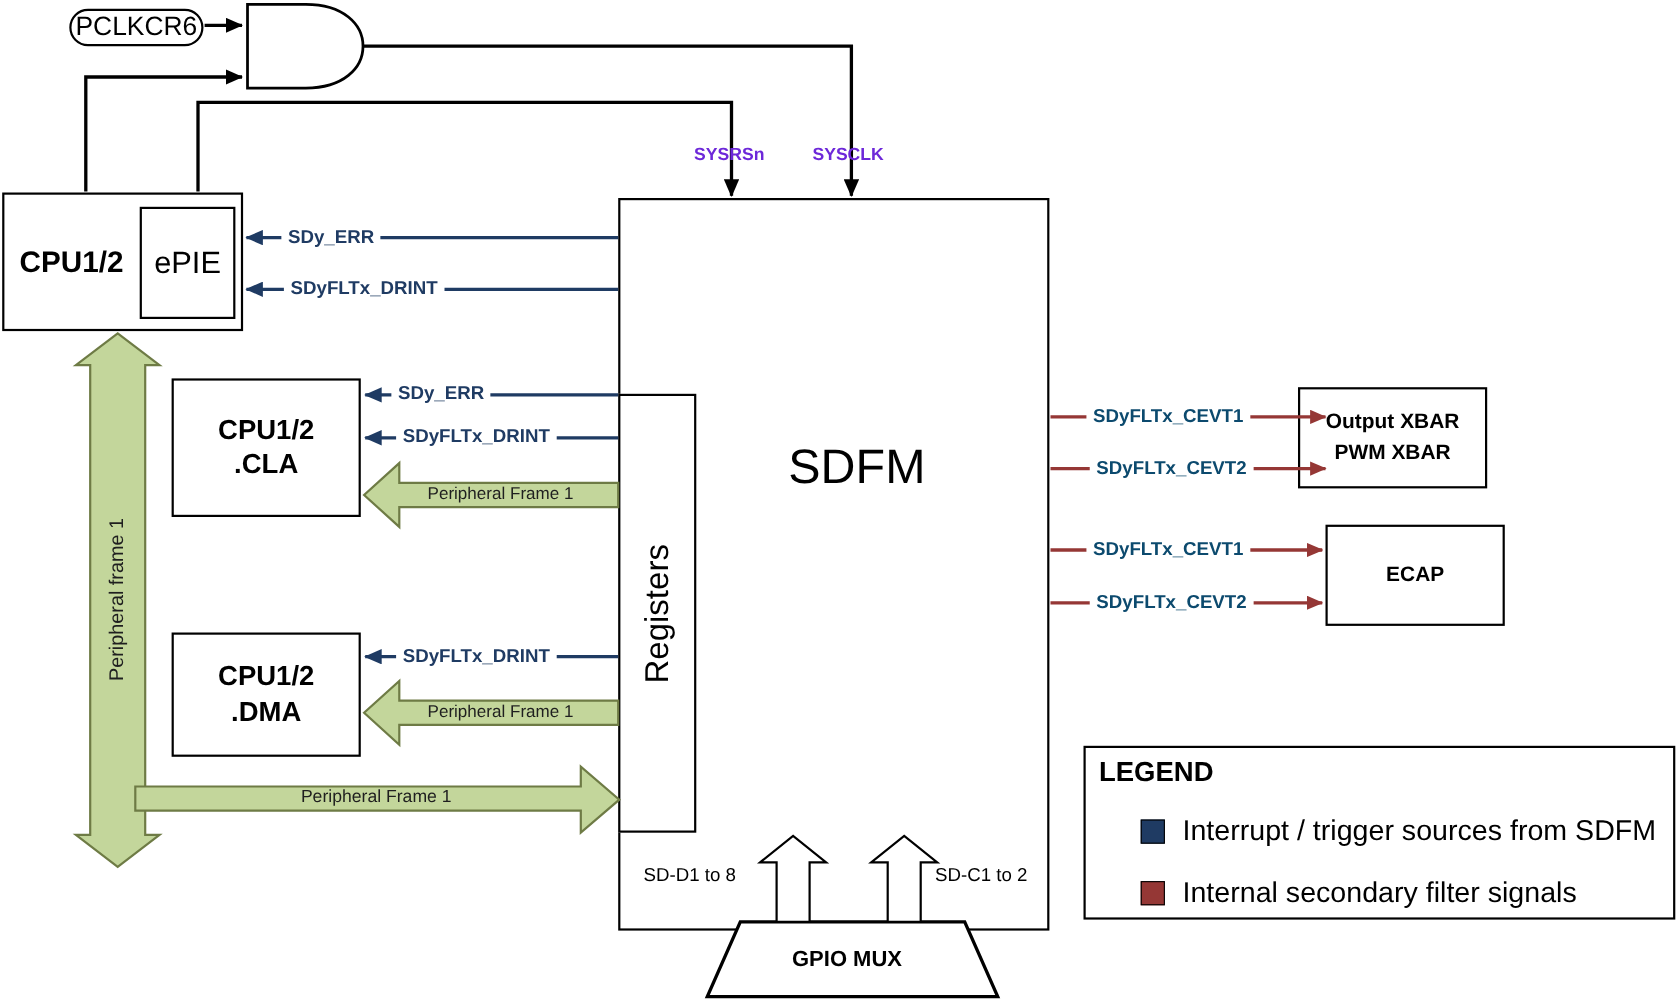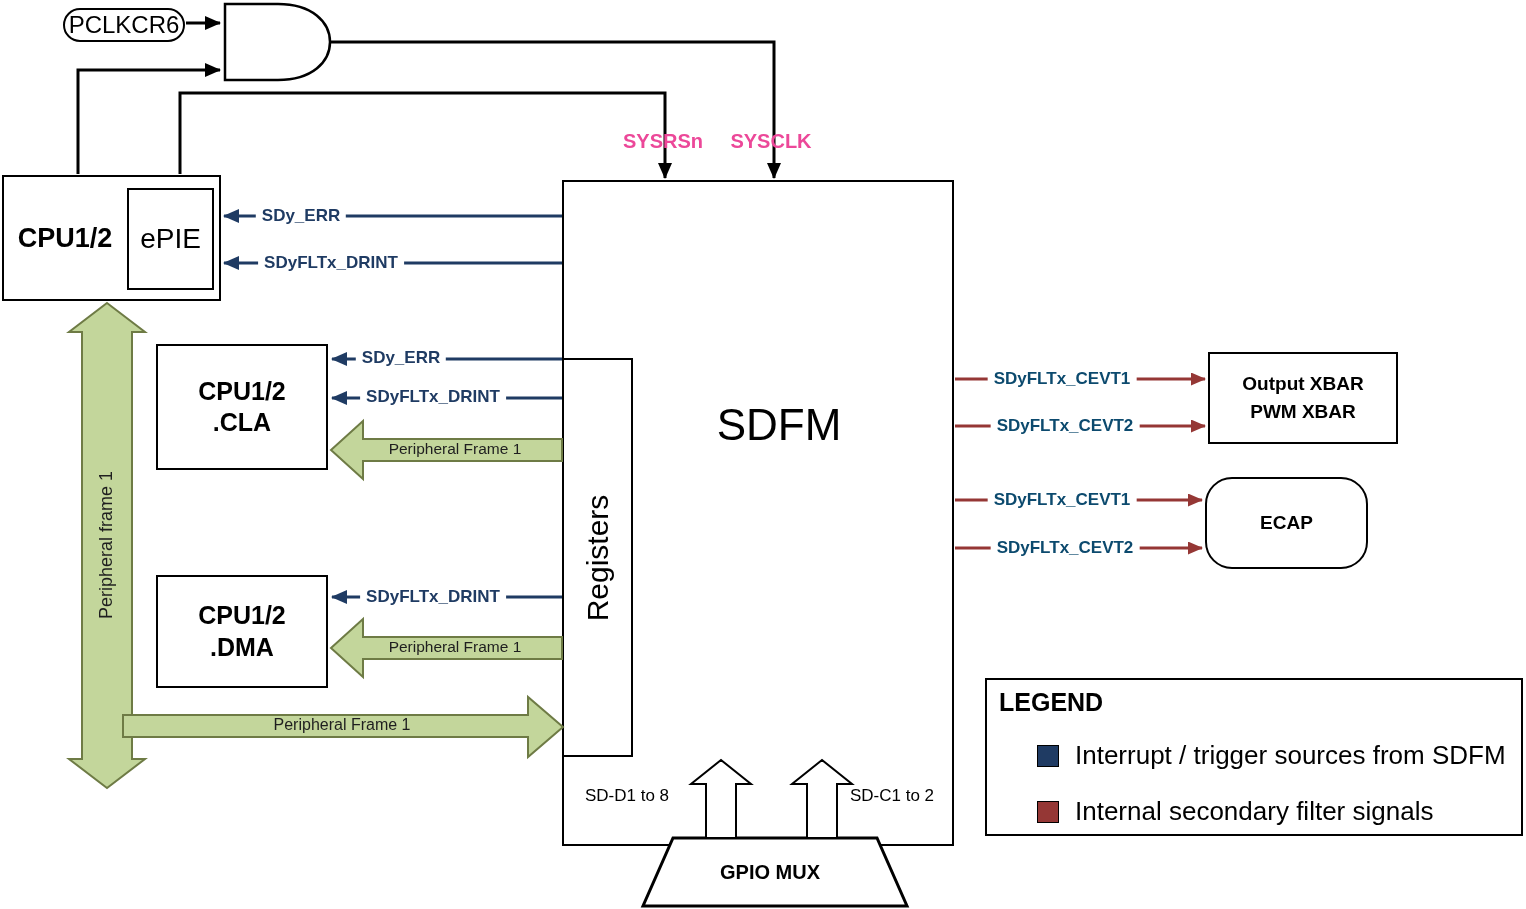--- a/index.html
+++ b/index.html
@@ -11,21 +11,21 @@
   .box{position:absolute;background:#fff;border:2px solid #000;box-sizing:border-box;
        display:flex;align-items:center;justify-content:center;text-align:center;}
   .pill{border-radius:17px;font-size:24px;}
   .bold{font-weight:bold;}
   svg.layer{position:absolute;left:0;top:0;z-index:5;}
   .lbl{position:absolute;z-index:8;transform:translate(-50%,-50%);white-space:nowrap;
        line-height:1.1;}
   .wire-lbl{background:#fff;padding:0 6px;font-weight:bold;font-size:17px;}
   .blue-t{color:#1f3b63;}
   .red-t{color:#0c4a6e;}
-  .black-sig{font-weight:bold;font-size:20px;color:#ec4899;}
+  .black-sig{font-weight:bold;font-size:16px;color:#6d28d9;}
   .green-lbl{font-size:15.5px;color:#1f1f1f;background:transparent;}
   .boxlbl-big{font-weight:bold;font-size:27px;}
   .rot{transform:translate(-50%,-50%) rotate(-90deg);}
   .legend-box{position:absolute;left:985px;top:678px;width:538px;height:158px;
        border:2px solid #000;background:#fff;box-sizing:border-box;z-index:4;}
   .legend-title{position:absolute;left:12px;top:8px;font-weight:bold;font-size:25px;}
   .legend-row{position:absolute;left:12px;display:flex;align-items:center;padding-left:38px;}
   .legend-swatch{width:20px;height:20px;border:1px solid #000;margin-right:16px;flex:0 0 auto;}
   .legend-text{font-size:26px;}
   .z1{z-index:1}.z3{z-index:3}
@@ -61,28 +61,28 @@
   </div>
 
   <div class="box z1" style="left:562px;top:180px;width:392px;height:666px;">
     <div class="abs" style="left:215px;top:243px;transform:translate(-50%,-50%);font-size:44px;">SDFM</div>
   </div>
 
   <div class="box z3" style="left:562px;top:358px;width:71px;height:399px;">
     <span class="abs rot" style="left:50%;top:50%;font-size:30px;">Registers</span>
   </div>
 
-  <div class="box z1" style="left:1208px;top:352px;width:190px;height:92px;font-weight:bold;font-size:19px;line-height:1.45;text-align:center;">
+  <div class="box z1" style="left:1180px;top:352px;width:172px;height:92px;font-weight:bold;font-size:19px;line-height:1.45;text-align:center;">
     <div>
       <div>Output XBAR</div>
       <div>PWM XBAR</div>
     </div>
   </div>
 
-  <div class="box z1" style="left:1205px;top:477px;width:163px;height:92px;font-weight:bold;font-size:19px;border-radius:27px;">
+  <div class="box z1" style="left:1205px;top:477px;width:163px;height:92px;font-weight:bold;font-size:19px;">
     <span>ECAP</span>
   </div>
 
   <svg class="layer" width="1526" height="909" viewBox="0 0 1526 909">
     <defs>
       <marker id="ah-k" markerWidth="16" markerHeight="14" refX="15" refY="7" orient="auto" markerUnits="userSpaceOnUse">
         <path d="M0,0 L16,7 L0,14 Z" fill="#000"></path>
       </marker>
       <marker id="ah-b" markerWidth="16" markerHeight="14" refX="15" refY="7" orient="auto" markerUnits="userSpaceOnUse">
         <path d="M0,0 L16,7 L0,14 Z" fill="#1f3b63"></path>

